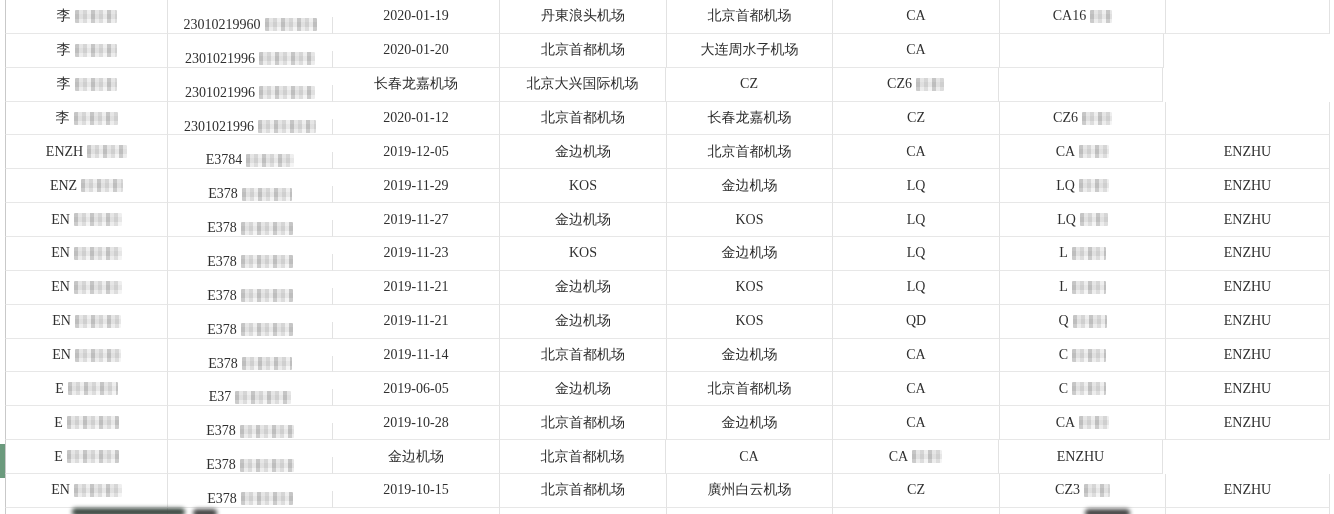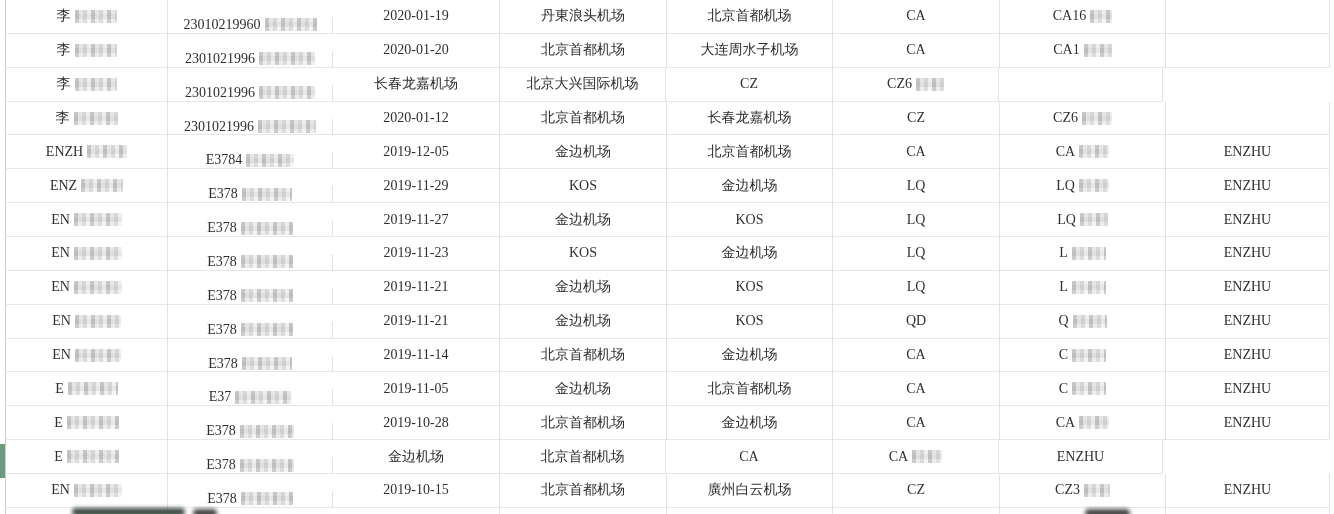--- a/index.html
+++ b/index.html
@@ -86,24 +86,20 @@
         </div>
     <div class="cell c3">
           <span>北京首都机场</span>
         </div>
     <div class="cell c4">
           <span>大连周水子机场</span>
         </div>
     <div class="cell c5">
           <span>CA</span>
         </div>
-    <div class="cell c6">
-          <span>CA1</span>
-          <span class="redact" style="width: 28px;"></span>
-        </div>
     <div class="cell c7">
           <span></span>
         </div>
   </div>
 
   <div class="row">
     <div class="cell c0">
           <span>李</span>
           <span class="redact" style="width: 42px;"></span>
         </div>
@@ -372,21 +368,21 @@
   <div class="row">
     <div class="cell c0">
           <span>E</span>
           <span class="redact" style="width: 50px;"></span>
         </div>
     <div class="cell c1">
           <span>E37</span>
           <span class="redact" style="width: 56px;"></span>
         </div>
     <div class="cell c2">
-          <span>2019-11-05</span>
+          <span>2019-06-05</span>
         </div>
     <div class="cell c3">
           <span>金边机场</span>
         </div>
     <div class="cell c4">
           <span>北京首都机场</span>
         </div>
     <div class="cell c5">
           <span>CA</span>
         </div>

